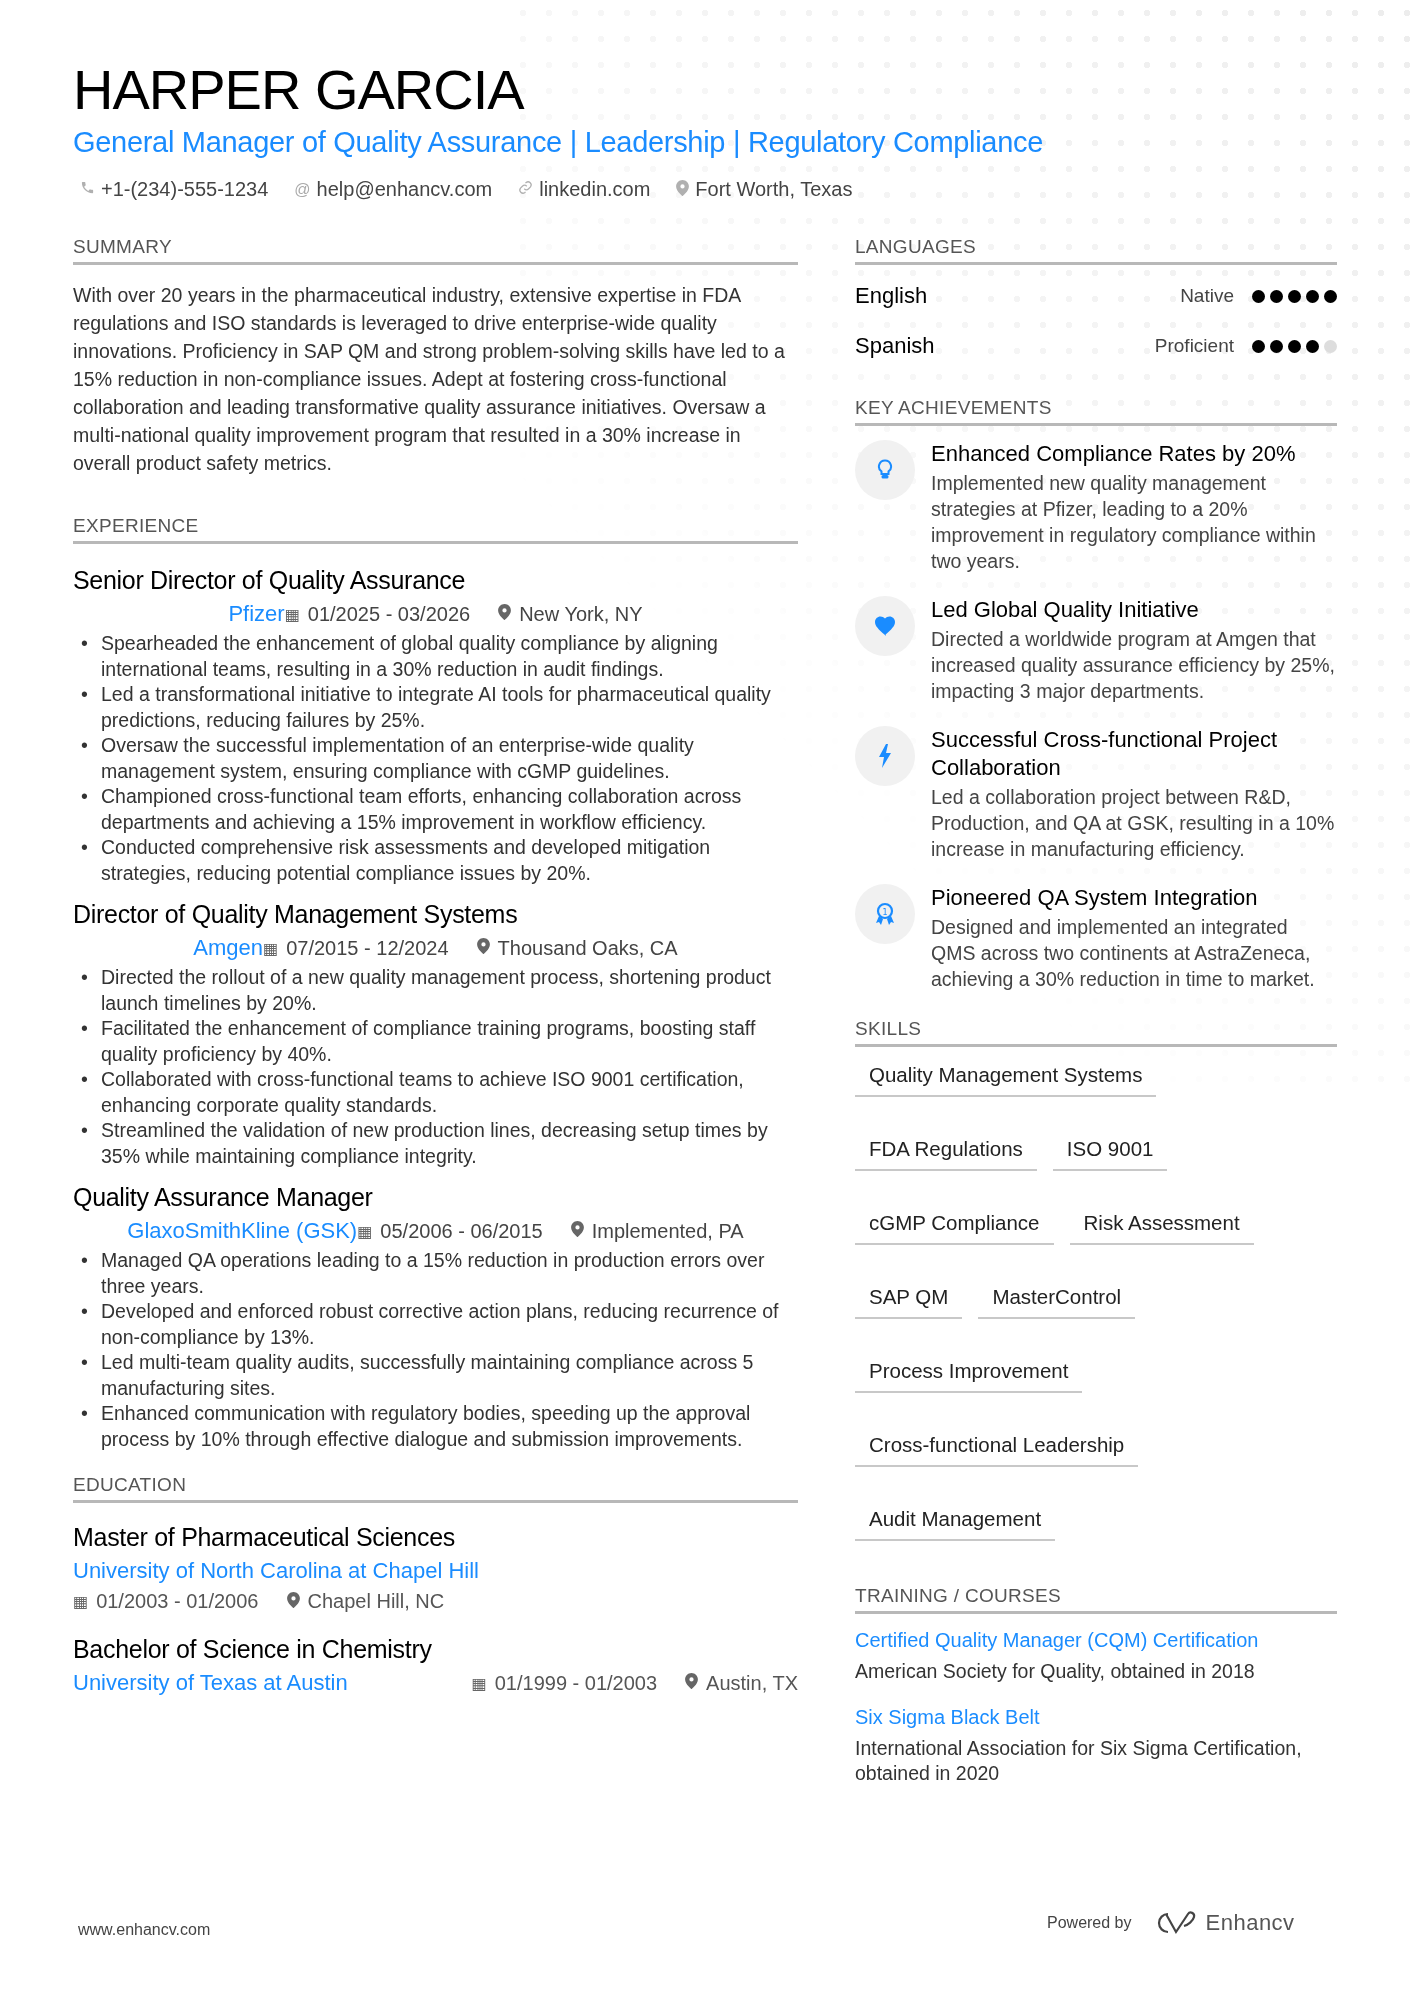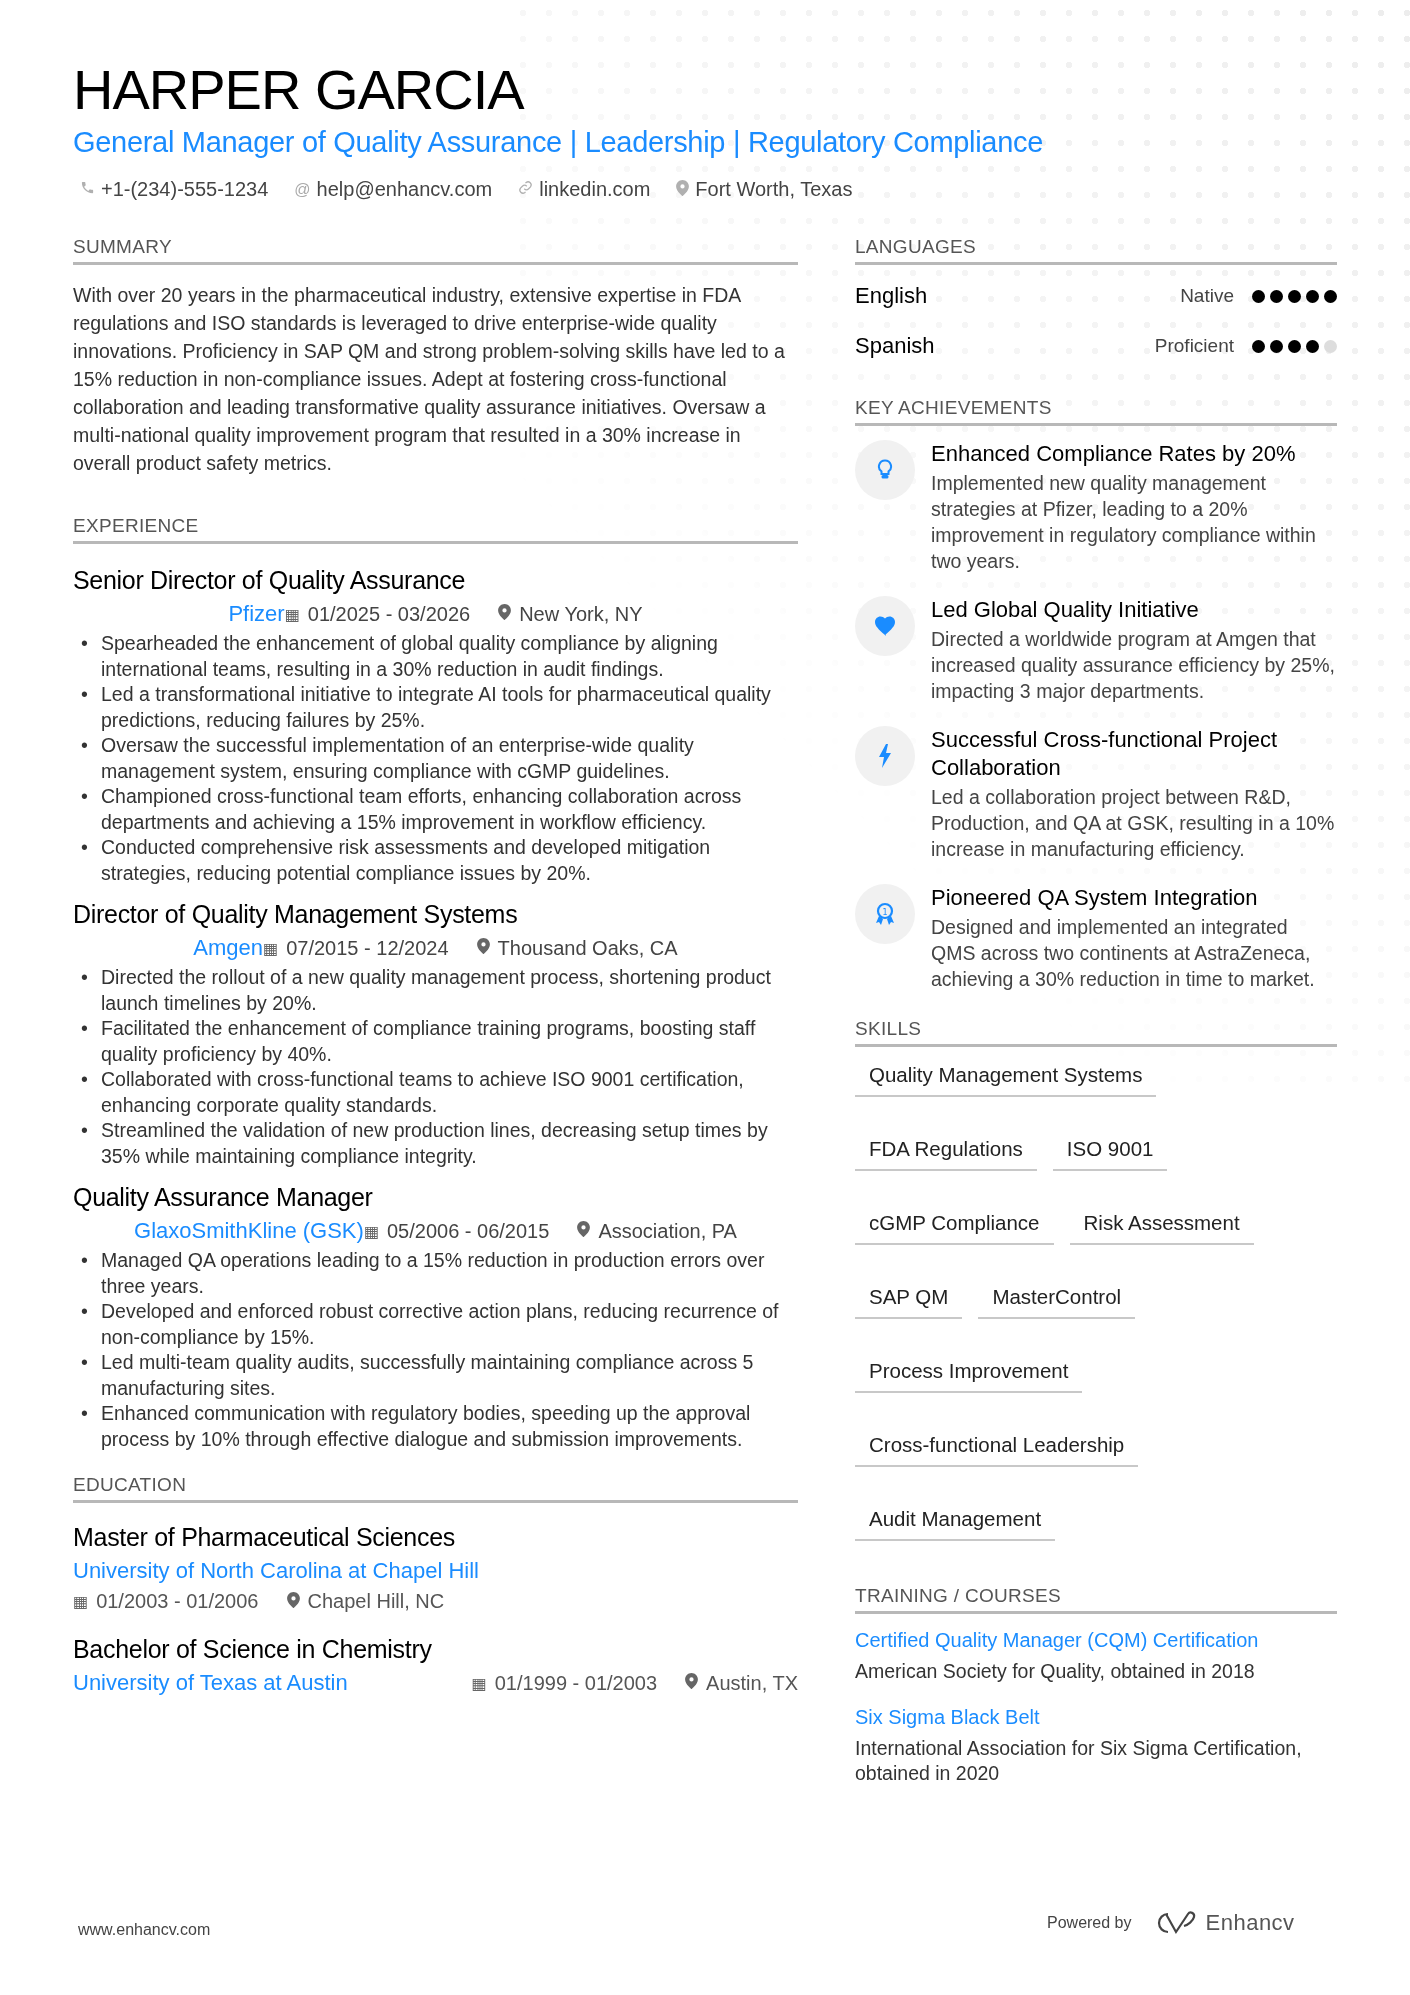--- a/index.html
+++ b/index.html
@@ -195,27 +195,27 @@
           <span class="company">GlaxoSmithKline (GSK)</span>
           <div class="meta-right">
             <span class="meta-item">
                 <span class="ic">▦</span>
                 <span>05/2006 - 06/2015</span>
               </span>
             <span class="meta-item">
                 <span class="ic"><svg width="13" height="16" viewBox="0 0 24 30">
                     <path fill="#666" d="M12 0C5.4 0 0 5.4 0 12c0 9 12 18 12 18s12-9 12-18C24 5.4 18.6 0 12 0zm0 16a4 4 0 1 1 0-8 4 4 0 0 1 0 8z"></path>
                   </svg></span>
-                <span>Association, PA</span>
+                <span>Implemented, PA</span>
               </span>
           </div>
         </div>
         <ul class="bullets">
           <li>Managed QA operations leading to a 15% reduction in production errors over three years.</li>
-          <li>Developed and enforced robust corrective action plans, reducing recurrence of non-compliance by 15%.</li>
+          <li>Developed and enforced robust corrective action plans, reducing recurrence of non-compliance by 13%.</li>
           <li>Led multi-team quality audits, successfully maintaining compliance across 5 manufacturing sites.</li>
           <li>Enhanced communication with regulatory bodies, speeding up the approval process by 10% through effective dialogue and submission improvements.</li>
         </ul>
       </div>
     </section>
 
     <section>
       <div class="section-title" style="margin-bottom:20px;">EDUCATION</div>
 
       <div class="edu">

